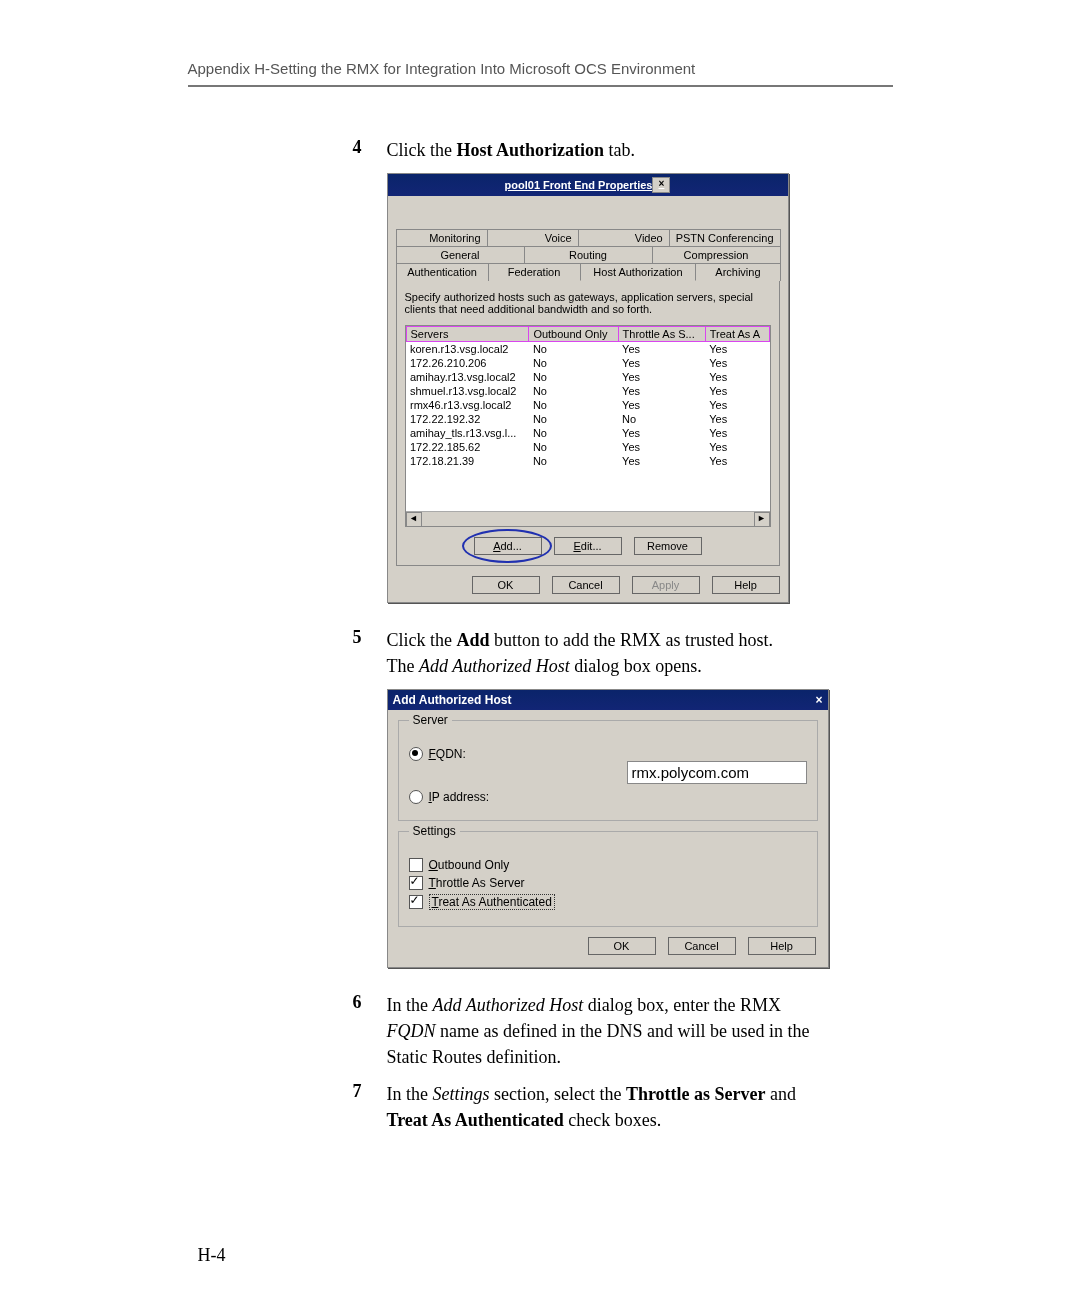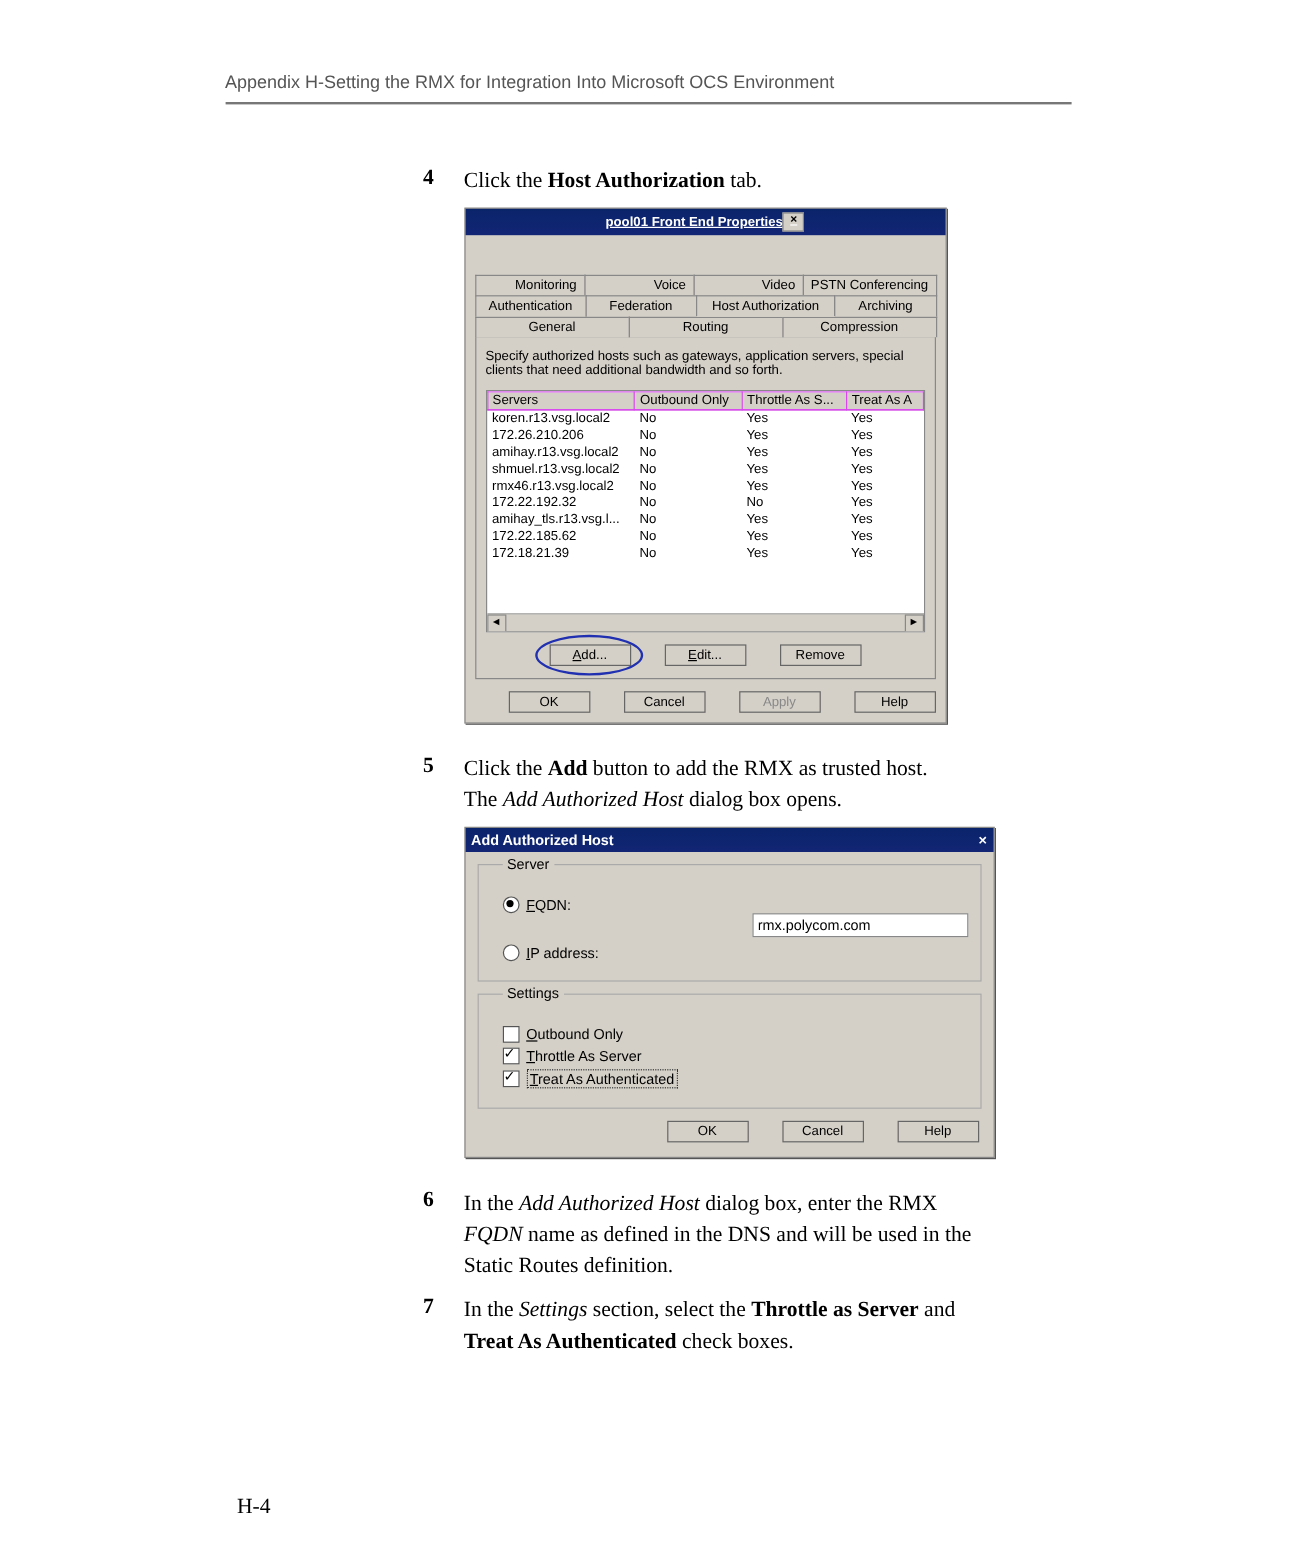--- a/index.html
+++ b/index.html
@@ -26,38 +26,38 @@
   .tabrow.row2 .tab{flex:1;text-align:center;}
   .tabrow.row3 .tab{flex:0 0 auto;text-align:center;}
   .tabpanel{border:1px solid #888;padding:10px 8px;background:#d4d0c8;margin-top:-1px;}
   .desc{font-size:11px;margin-bottom:10px;}
   .tablewrap{border:1px solid #888;background:#fff;height:200px;overflow:hidden;position:relative;}
   table.servers{width:100%;border-collapse:collapse;font-size:11px;}
   table.servers th{background:#d4d0c8;border:1px solid #d946ef;padding:1px 4px;text-align:left;font-weight:normal;}
   table.servers td{padding:1px 4px;border:none;}
   .scrollbar-h{position:absolute;bottom:0;left:0;right:0;height:14px;background:#d4d0c8;border-top:1px solid #aaa;display:flex;justify-content:space-between;}
   .sb-btn{width:14px;height:14px;background:#d4d0c8;border:1px solid #888;text-align:center;line-height:10px;font-size:9px;}
-  .btnrow{display:flex;justify-content:flex-end;gap:28px;margin-top:10px;}
+  .btnrow{display:flex;justify-content:flex-end;gap:12px;margin-top:10px;}
   .btnrow.center{justify-content:center;}
   .winbtn{min-width:68px;padding:2px 8px;border:1px solid #666;background:#d4d0c8;font-family:Tahoma,Arial,sans-serif;font-size:11px;text-align:center;}
   .winbtn.disabled{color:#888;}
   .circle{position:relative;}
   .circle::after{content:"";position:absolute;left:-12px;top:-8px;width:86px;height:30px;border:2px solid #2030b0;border-radius:50%;pointer-events:none;}
 
   
   .dlg2{font-family:Tahoma,Arial,sans-serif;font-size:12px;background:#d4d0c8;border:1px solid #888;box-shadow:1px 1px 0 #555;width:440px;}
   .dlg2 .titlebar{background:linear-gradient(#0a246a,#122575);color:#fff;font-weight:bold;padding:3px 5px;display:flex;justify-content:space-between;align-items:center;font-size:12px;}
-  .fieldset{border:1px solid #aaa;margin:10px;padding:8px 10px 12px 20px;}
+  .fieldset{border:1px solid #aaa;margin:10px;padding:8px 10px 12px 10px;}
   .fieldset>.legend{position:relative;top:-16px;background:#d4d0c8;padding:0 4px;display:inline-block;font-size:12px;}
   .radio-row{display:flex;align-items:center;margin:4px 0;}
   .radio{width:12px;height:12px;border:1px solid #555;border-radius:50%;margin-right:6px;background:#fff;position:relative;}
   .radio.checked::after{content:"";position:absolute;left:2px;top:2px;width:6px;height:6px;background:#000;border-radius:50%;}
   .chk{width:12px;height:12px;border:1px solid #555;margin-right:6px;background:#fff;position:relative;display:inline-block;vertical-align:middle;}
   .chk.checked::after{content:"✓";position:absolute;left:0;top:-3px;font-size:12px;}
-  .txtin{border:1px solid #888;background:#fff;padding:2px 4px;font-size:12px;width:170px;}
+  .txtin{border:1px solid #888;background:#fff;padding:2px 4px;font-size:15px;width:170px;}
   .dlg2 .btnrow{justify-content:flex-end;padding:0 12px 12px 0;}
   .under{text-decoration:underline;}
   .dottedbox{border:1px dotted #333;padding:0 2px;}
 
   .pagenum{position:absolute;bottom:40px;left:90px;font-size:18px;}
 </style>
 </head>
 <body>
 
 <div class="page">
@@ -79,30 +79,30 @@
           <span>pool01 Front End Properties</span>
           <span class="closebtn">×</span>
         </div>
         <div class="body">
           <div class="tabrow row1">
             <div class="tab">Monitoring</div>
             <div class="tab">Voice</div>
             <div class="tab">Video</div>
             <div class="tab">PSTN Conferencing</div>
           </div>
+          <div class="tabrow row2">
+            <div class="tab">General</div>
+            <div class="tab">Routing</div>
+            <div class="tab">Compression</div>
+          </div>
           <div class="tabrow row3">
             <div class="tab" style="flex:1">Authentication</div>
             <div class="tab" style="flex:1">Federation</div>
             <div class="tab active" style="flex:1.3">Host Authorization</div>
             <div class="tab" style="flex:0.9">Archiving</div>
-          </div>
-          <div class="tabrow row2">
-            <div class="tab">General</div>
-            <div class="tab">Routing</div>
-            <div class="tab">Compression</div>
           </div>
           <div class="tabpanel">
             <div class="desc">Specify authorized hosts such as gateways, application servers, special clients that need additional bandwidth and so forth.</div>
             <div class="tablewrap">
               <table class="servers">
                 <thead>
                     <tr>
                   <th>Servers</th>
                   <th>Outbound Only</th>
                   <th>Throttle As S...</th>

